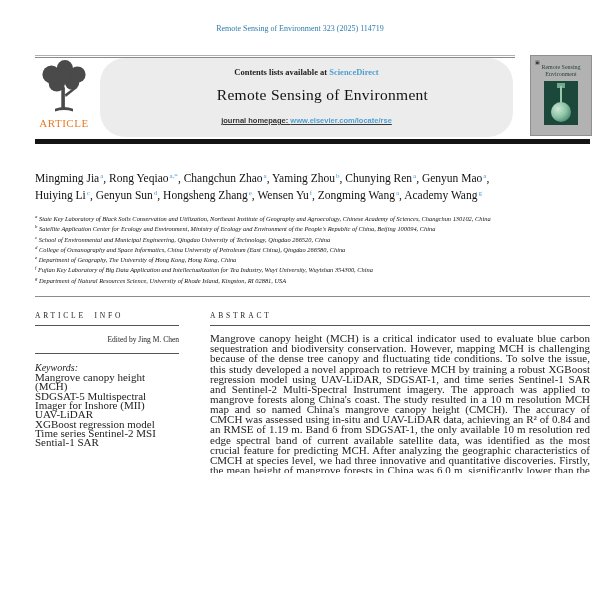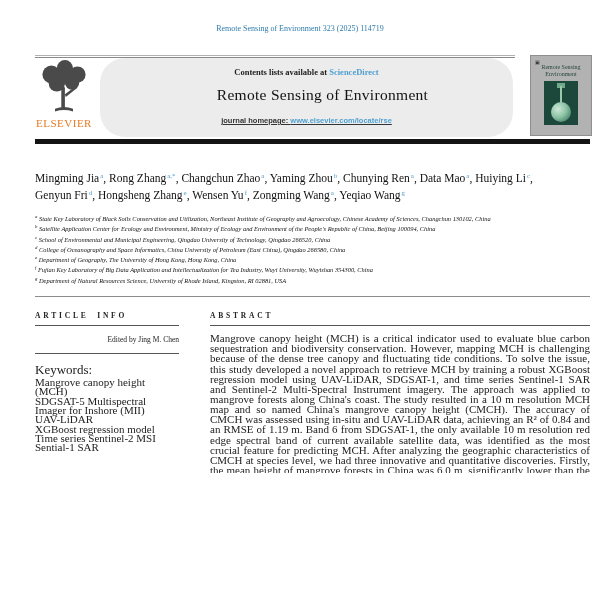--- a/index.html
+++ b/index.html
@@ -84,25 +84,25 @@
   .affils { margin-top: 10px; max-width: 490px; font-size: 6.4px; line-height: 8.8px; font-style: italic; color: #111; }
   .affil sup { font-size: 4.8px; vertical-align: 2.5px; }
 
   .mid-rule { margin-top: 11px; height: 0; border-top: 1.5px solid #8c8c8c; width: 555px; }
 
   .columns { display: flex; margin-top: 14px; }
   .left-col { width: 144px; flex: none; }
   .col-gap { width: 31px; flex: none; }
   .right-col { width: 380px; flex: none; }
 
-  .sec-heading { font-size: 7.5px; font-weight: bold; letter-spacing: 2.8px; word-spacing: 4px; color: #222; }
+  .sec-heading { font-size: 7.5px; font-weight: normal; letter-spacing: 2.8px; word-spacing: 4px; color: #222; }
   .heading-rule { margin-top: 5px; border-top: 1px solid #555; height: 0; }
   .edited-by { margin-top: 9px; font-size: 7.5px; color: #222; text-align: right; }
   .left-col .heading-rule.second { margin-top: 9px; }
-  .kw-label { margin-top: 8px; font-size: 13px; color: #222; }
+  .kw-label { margin-top: 8px; font-size: 10px; font-style: italic; color: #222; }
   .kw { font-size: 11px; line-height: 9.3px; color: #222; }
 
   .abstract-text {
     margin: 7px 0 0 0; font-size: 11px; line-height: 10.15px;
     text-align: justify; color: #222;
   }
 
   .bottom-rule { margin-top: 5px; border-top: 1.5px solid #8c8c8c; width: 555px; }
 </style>
 </head>
@@ -121,21 +121,21 @@
         <circle cx="45" cy="16" r="9"></circle>
         <circle cx="22" cy="26" r="9"></circle>
         <circle cx="39" cy="25" r="8"></circle>
         <circle cx="30" cy="18" r="9"></circle>
         <rect x="27" y="30" width="4" height="24" rx="1"></rect>
         <path d="M20 54 q10 -4 20 0 l0 3 q-10 -3 -20 0 z"></path>
         <path d="M29 34 L18 27 l1.5-2 L30 31 z"></path>
         <path d="M31 38 L43 29 l1.5 2 L32 41 z"></path>
       </g>
     </svg>
-    <div class="elsevier-text">ELSEVIER</div>
+    <div class="elsevier-text">ARTICLE</div>
   </div>
 
   <div class="header-box">
     <div class="contents-line"><span>Contents lists available at </span><a class="link">ScienceDirect</a></div>
     <div class="journal-title">Remote Sensing of Environment</div>
     <div class="homepage-line"><span>journal homepage: </span><a class="link">www.elsevier.com/locate/rse</a></div>
   </div>
 
   <div class="cover">
     <div class="cover-mark">▣</div>
@@ -153,41 +153,41 @@
   <div class="black-bar"></div>
 
   <div class="main">
 
 
     <div class="authors">
       
     
         <span class="author"><span class="a-name">Mingming Jia</span><sup class="a-sup">a</sup></span>
       
-        <span class="author"><span class="a-name">Rong Zhang</span><sup class="a-sup">a,*</sup></span>
+        <span class="author"><span class="a-name">Rong Yeqiao</span><sup class="a-sup">a,*</sup></span>
       
         <span class="author"><span class="a-name">Changchun Zhao</span><sup class="a-sup">a</sup></span>
       
         <span class="author"><span class="a-name">Yaming Zhou</span><sup class="a-sup">b</sup></span>
       
         <span class="author"><span class="a-name">Chunying Ren</span><sup class="a-sup">a</sup></span>
       
-        <span class="author"><span class="a-name">Data Mao</span><sup class="a-sup">a</sup></span>
+        <span class="author"><span class="a-name">Genyun Mao</span><sup class="a-sup">a</sup></span>
       
         <span class="author"><span class="a-name">Huiying Li</span><sup class="a-sup">c</sup></span>
       
-        <span class="author"><span class="a-name">Genyun Fri</span><sup class="a-sup">d</sup></span>
+        <span class="author"><span class="a-name">Genyun Sun</span><sup class="a-sup">d</sup></span>
       
         <span class="author"><span class="a-name">Hongsheng Zhang</span><sup class="a-sup">e</sup></span>
       
         <span class="author"><span class="a-name">Wensen Yu</span><sup class="a-sup">f</sup></span>
       
         <span class="author"><span class="a-name">Zongming Wang</span><sup class="a-sup">a</sup></span>
       
-        <span class="author"><span class="a-name">Yeqiao Wang</span><sup class="a-sup">g</sup></span>
+        <span class="author"><span class="a-name">Academy Wang</span><sup class="a-sup">g</sup></span>
       </div>
 
     <div class="affils">
 
         <div class="affil"><sup>a</sup><span> State Key Laboratory of Black Soils Conservation and Utilization, Northeast Institute of Geography and Agroecology, Chinese Academy of Sciences, Changchun 130102, China</span></div>
 
         <div class="affil"><sup>b</sup><span> Satellite Application Center for Ecology and Environment, Ministry of Ecology and Environment of the People's Republic of China, Beijing 100094, China</span></div>
 
         <div class="affil"><sup>c</sup><span> School of Environmental and Municipal Engineering, Qingdao University of Technology, Qingdao 266520, China</span></div>
 

